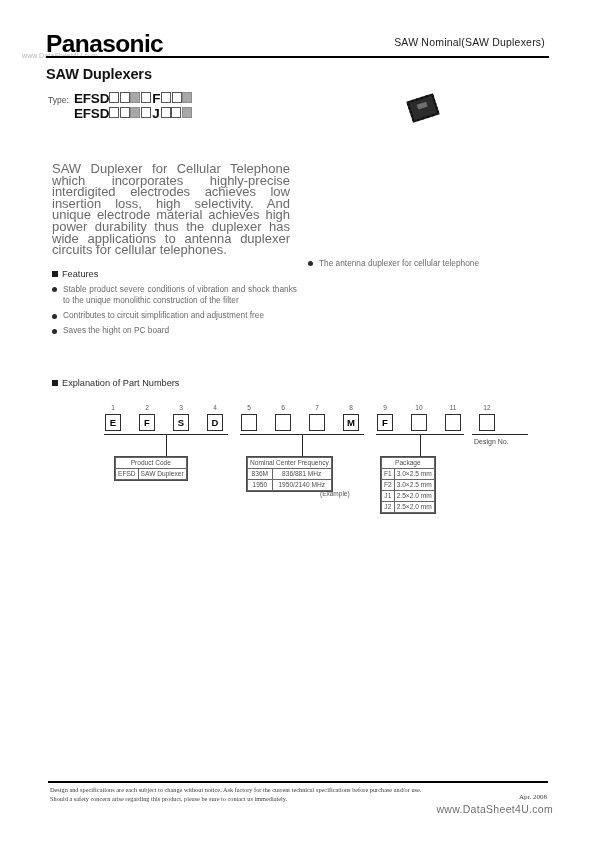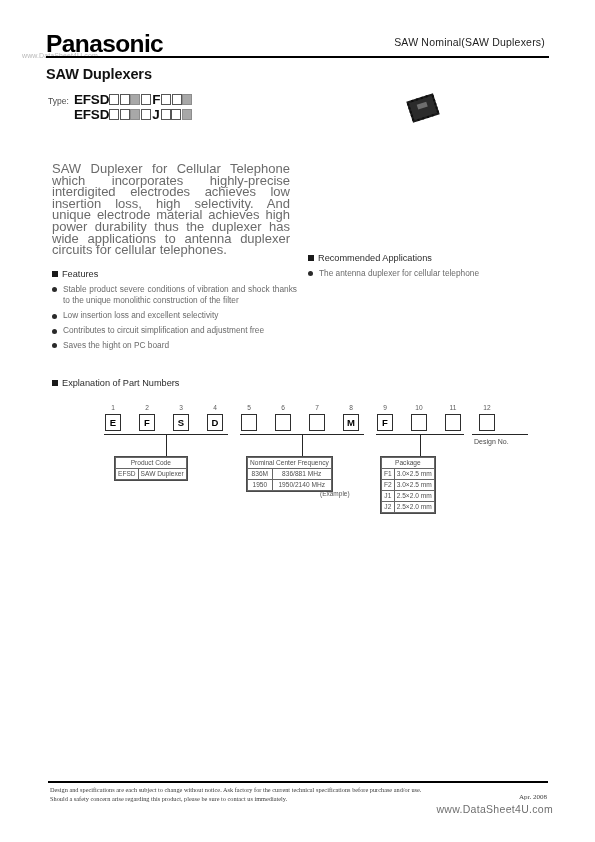--- a/index.html
+++ b/index.html
@@ -80,21 +80,21 @@
   }
 
   
   .type-block {
     position: absolute;
     left: 48px;
     top: 92px;
   }
   .type-row {
     display: flex;
-    align-items: center;
+    align-items: flex-start;
     height: 14px;
     margin-bottom: 1px;
   }
   .type-label {
     font-size: 8.5px;
     color: #4a4a4a;
     width: 26px;
     text-align: left;
     padding-top: 3px;
   }
@@ -381,31 +381,26 @@
 
   <div class="description">SAW Duplexer for Cellular Telephone which incorporates highly-precise interdigited electrodes achieves low insertion loss, high selectivity. And unique electrode material achieves high power durability thus the duplexer has wide applications to antenna duplexer circuits for cellular telephones.</div>
 
   <div class="features-sec">
     <div class="sec-heading">
       <span class="sq-bullet"></span>
       <span>Features</span>
     </div>
     <ul class="bullets">
       <li>Stable product severe conditions of vibration and shock thanks to the unique monolithic construction of the filter</li>
-      <li>Low insertion loss and excellent selectivity</li>
       <li>Contributes to circuit simplification and adjustment free</li>
       <li>Saves the hight on PC board</li>
     </ul>
   </div>
 
   <div class="apps-sec">
-    <div class="sec-heading">
-      <span class="sq-bullet"></span>
-      <span>Recommended Applications</span>
-    </div>
     <ul class="bullets">
       <li>The antenna duplexer for cellular telephone</li>
     </ul>
   </div>
 
   <div class="pn-sec">
     <div class="sec-heading">
       <span class="sq-bullet"></span>
       <span>Explanation of Part Numbers</span>
     </div>

